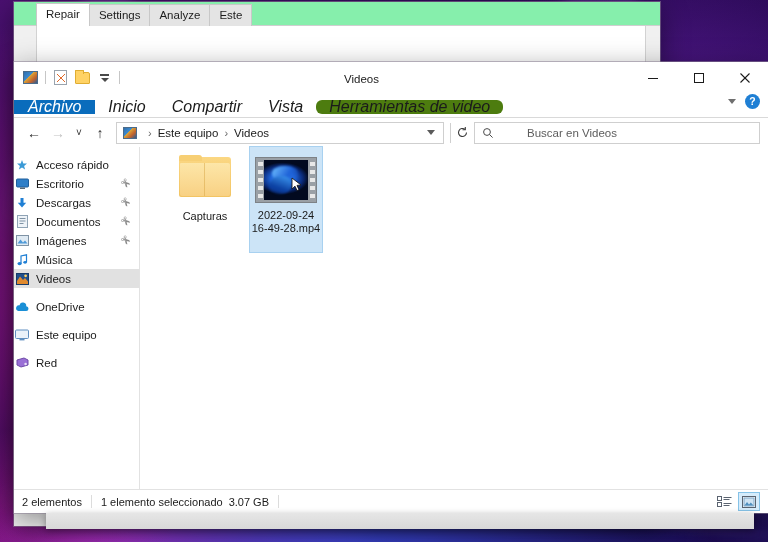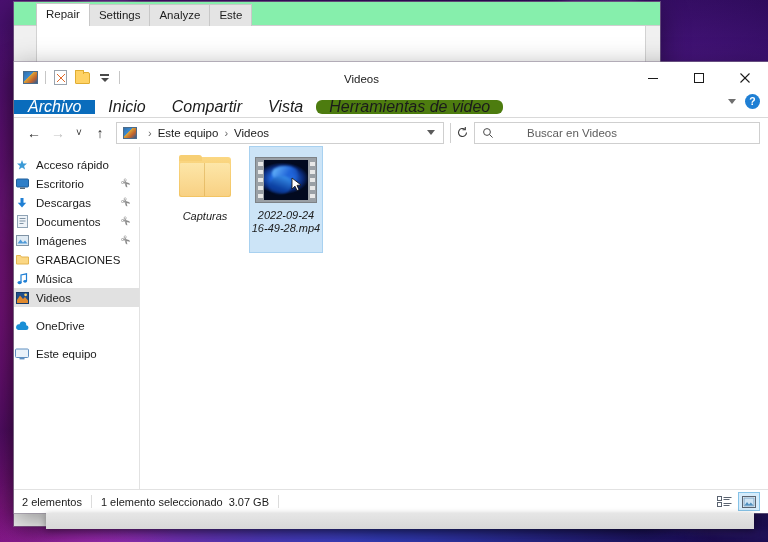--- a/index.html
+++ b/index.html
@@ -218,21 +218,21 @@
     font-size: 11.5px; color: #1b1b1b; position: relative;
   }
   .nav-item.selected { background: #e1e1e1; }
   .nav-ico { width: 16px; margin-right: 6px; display: flex; align-items: center; justify-content: center; }
   .nav-pin {
     position: absolute; right: 9px; color: #8a8a8a; font-size: 9px;
     transform: rotate(45deg);
   }
   .nav-group-gap { height: 9px; }
 
-  #filelist { flex: 1; background: #ffffff; padding: 10px 0 0 14px; position: relative; font-style: italic; }
+  #filelist { flex: 1; background: #ffffff; padding: 10px 0 0 14px; position: relative; }
   .file-tile {
     position: absolute; width: 82px; text-align: center;
     display: flex; flex-direction: column; align-items: center;
   }
   .file-tile.selected { background: #cce4f7; outline: 1px solid #a8d1f0; }
   .file-name { font-size: 11px; color: #1b1b1b; line-height: 13px; margin-top: 5px; word-break: break-word; }
 
   
   .folder-ic { width: 52px; height: 42px; position: relative; margin-top: 6px; }
   .folder-back {
@@ -470,28 +470,20 @@
           <span class="nav-ico">
             <svg width="13" height="11" viewBox="0 0 13 11">
                 <rect x="0.5" y="0.5" width="12" height="10" fill="#dfeaf3" stroke="#7f93a5"></rect>
                 <path d="M1.5 8.5 L4.5 4.5 L7 7.5 L9 5.5 L11.5 8.5 Z" fill="#4f9ad8"></path>
               </svg>
           </span>
           <span>Imágenes</span>
           <span class="nav-pin">✀</span>
         </div>
 
-        <div class="nav-item">
-          <span class="nav-ico">
-            <svg width="13" height="11" viewBox="0 0 13 11">
-                <path d="M0.5 1.5 h4 l1 1.5 h7 v7 h-12 z" fill="#fbd784" stroke="#e3b451"></path>
-              </svg>
-          </span>
-          <span>GRABACIONES</span>
-        </div>
 
         <div class="nav-item">
           <span class="nav-ico">
             <svg width="11" height="12" viewBox="0 0 11 12">
                 <path d="M4 9.5 V2 L9.5 0.8 V8.2" fill="none" stroke="#1f7fd4" stroke-width="1.2"></path>
                 <ellipse cx="2.6" cy="9.6" rx="2.1" ry="1.6" fill="#1f7fd4"></ellipse>
                 <ellipse cx="8.1" cy="8.3" rx="1.8" ry="1.4" fill="#1f7fd4"></ellipse>
               </svg>
           </span>
           <span>Música</span>
@@ -527,20 +519,29 @@
             <svg width="14" height="12" viewBox="0 0 14 12">
                 <rect x="0.5" y="1" width="13" height="8.5" rx="1" fill="#eaf2fa" stroke="#5f8fc0"></rect>
                 <rect x="4.5" y="10" width="5" height="1.4" fill="#5f8fc0"></rect>
               </svg>
           </span>
           <span>Este equipo</span>
         </div>
 
         <div class="nav-group-gap"></div>
 
+        <div class="nav-item">
+          <span class="nav-ico">
+            <svg width="14" height="12" viewBox="0 0 14 12">
+                <path d="M2 3 L9 1 L13 3 L13 8 L6 10 L2 8 Z" fill="#9a6fd6" stroke="#6f4ba8"></path>
+                <circle cx="10.6" cy="7" r="1.3" fill="#e8e0f5"></circle>
+              </svg>
+          </span>
+          <span>Red</span>
+        </div>
       </div>
 
       <div id="filelist">
 
         <div class="file-tile" style="left:24px; top:2px; height:105px;">
           <div class="folder-ic">
             <div class="folder-back"></div>
             <div class="folder-tab"></div>
             <div class="folder-front"></div>
             <div class="folder-crease"></div>

